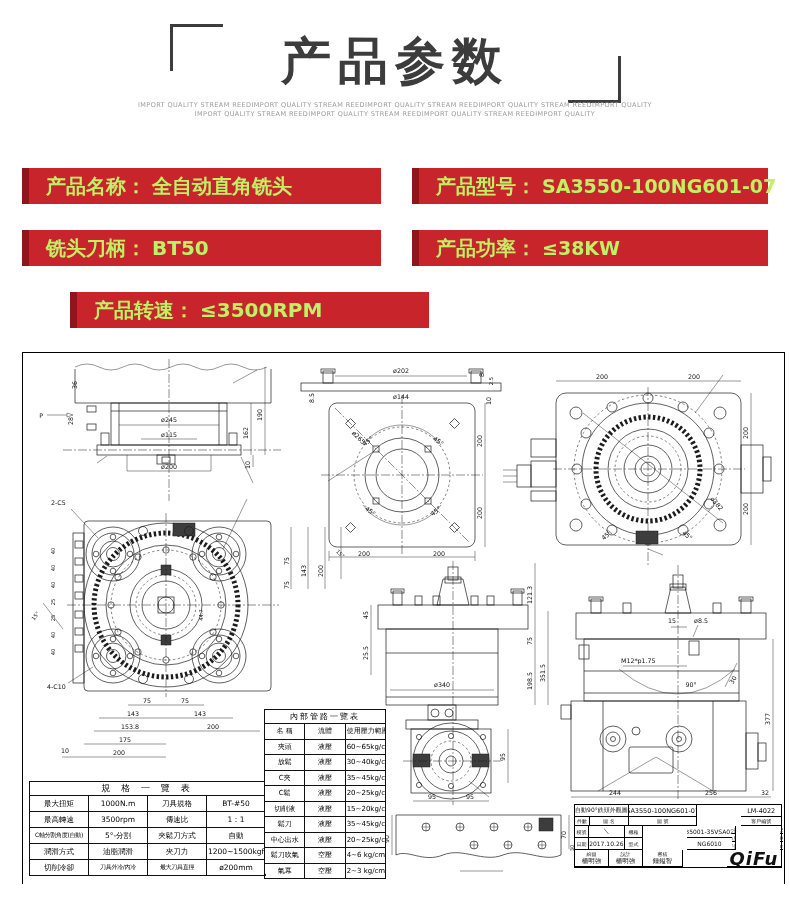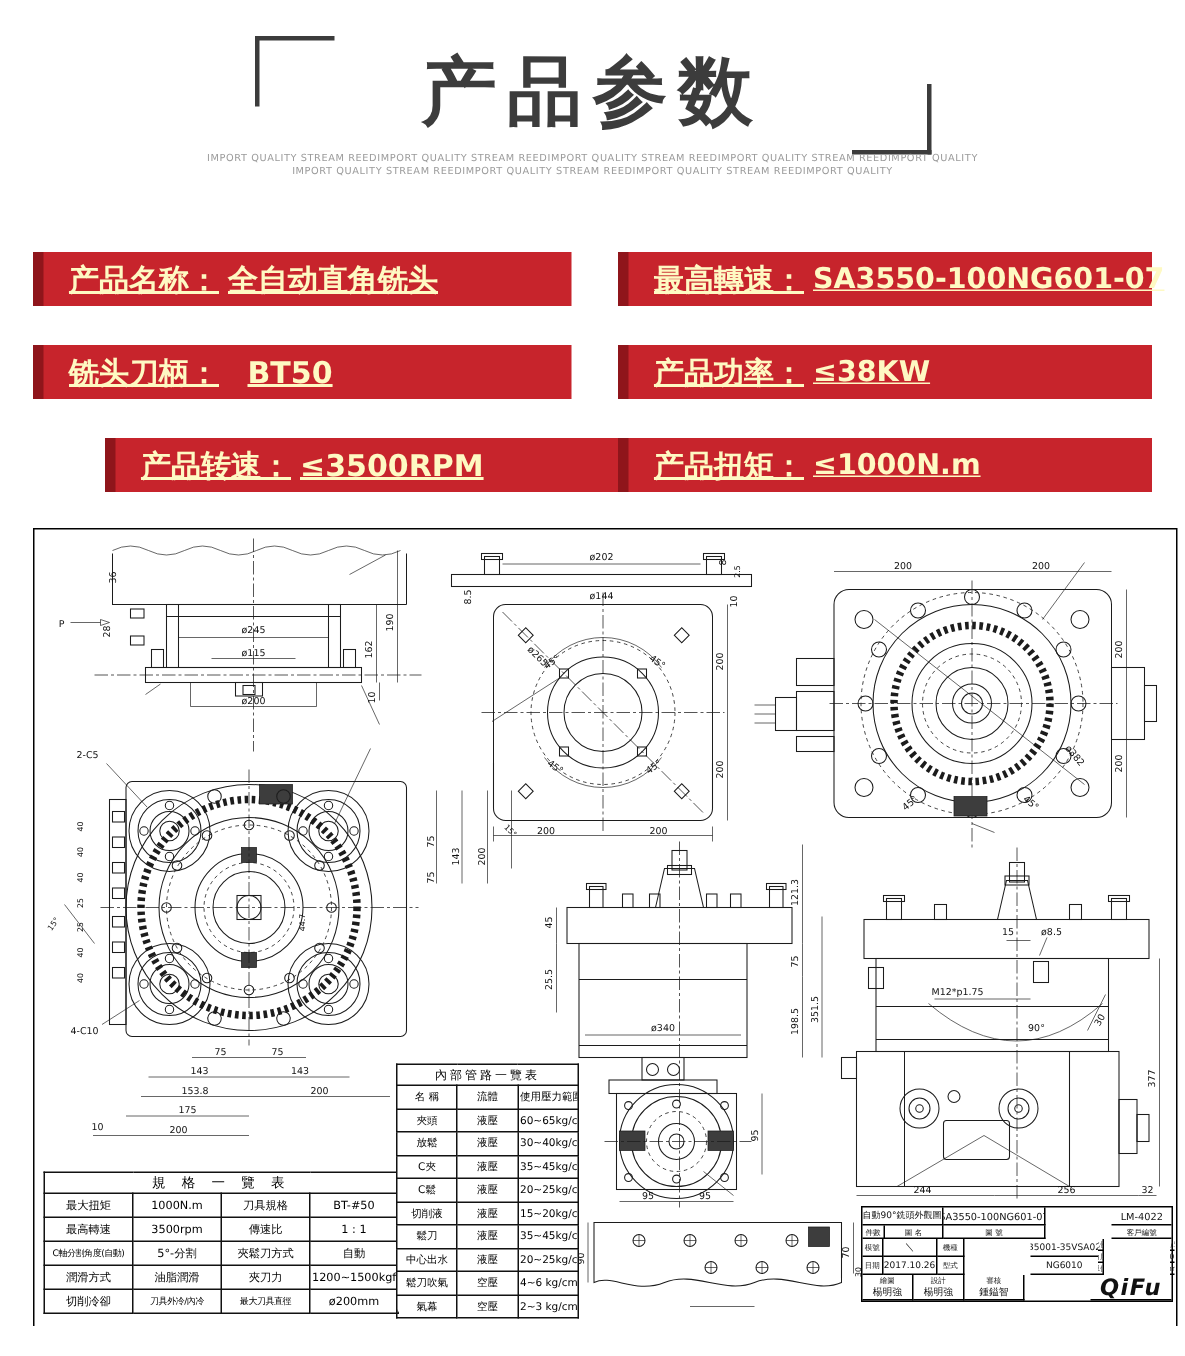--- a/index.html
+++ b/index.html
@@ -8,26 +8,26 @@
   
   .title{position:absolute;left:0;top:28px;width:790px;text-align:center;
          font-size:50px;font-weight:bold;letter-spacing:7px;color:#3c3c3c;margin:0;}
   .bracket{position:absolute;}
   .bracket.tl{left:170px;top:24px;width:50px;height:44px;border-left:3px solid #3c3c3c;border-top:3px solid #3c3c3c;}
   .bracket.br{left:568px;top:56px;width:50px;height:44px;border-right:3px solid #3c3c3c;border-bottom:3px solid #3c3c3c;}
   .tag{position:absolute;left:0;width:790px;text-align:center;color:#9b9b9b;
        font-size:6.5px;letter-spacing:.4px;margin:0;}
   .tag.t1{top:101px;} .tag.t2{top:110px;}
   
-  .banner{position:absolute;height:36px;background:#c7242c;color:#fef9c3;display:flex;
+  .banner{position:absolute;height:36px;background:#c7242c;color:#bef264;display:flex;
           align-items:center;padding-left:24px;box-sizing:border-box;
-          font-size:20px;font-weight:bold;white-space:nowrap;text-decoration:underline;}
+          font-size:20px;font-weight:bold;white-space:nowrap;}
   .banner .fold{position:absolute;left:0;top:0;width:7px;height:36px;background:#8f151b;}
   .b1{left:22px;top:168px;width:359px;} .b2{left:412px;top:168px;width:356px;}
-  .b3{left:22px;top:230px;width:359px;gap:13px;} .b4{left:412px;top:230px;width:356px;}
+  .b3{left:22px;top:230px;width:359px;} .b4{left:412px;top:230px;width:356px;}
   .b5{left:22px;top:292px;width:359px;margin-left:48px;} .b6{left:412px;top:292px;width:356px;}
   .banner .val{margin-left:6px;font-weight:bold;}
   .b2 .val,.b4 .val,.b6 .val{font-size:19px;}
   
   .drawing{position:absolute;left:22px;top:352px;width:763px;height:545px;
            border:1.5px solid #000;box-sizing:border-box;background:#fff;}
   .drawing svg{position:absolute;left:0;top:0;}
   .s{fill:none;stroke:#1c1c1c;stroke-width:.7;}
   .thin{stroke-width:.45;}
   .cl{stroke-dasharray:9 2 2 2;stroke-width:.5;}
@@ -50,62 +50,57 @@
   .pipe .tt{font-size:8px;letter-spacing:2px;height:13px;}
   .pipe td{height:14.5px;}
   
   .tblock{position:absolute;left:551px;top:451px;width:208px;height:64px;border:1.2px solid #000;
           box-sizing:border-box;font-size:6.5px;color:#111;background:#fff;}
   .tb-row{display:flex;width:100%;box-sizing:border-box;}
   .tb-c{border-right:1px solid #000;border-bottom:1px solid #000;box-sizing:border-box;
         display:flex;align-items:center;justify-content:center;overflow:hidden;white-space:nowrap;}
   .tb-c:last-child{border-right:none;margin-left:44px;}
   .lab{font-size:5px;color:#222;}
-  .logo{font-style:italic;font-weight:bold;font-size:15px;letter-spacing:1px;}
+  .logo{font-style:italic;font-weight:bold;font-size:18px;letter-spacing:1px;}
 </style>
 </head>
 <body>
 
 <div class="page">
 
   <div class="bracket tl"></div>
   <div class="bracket br"></div>
   <h1 class="title">产品参数</h1>
   <p class="tag t1">IMPORT QUALITY STREAM REEDIMPORT QUALITY STREAM REEDIMPORT QUALITY STREAM REEDIMPORT QUALITY STREAM REEDIMPORT QUALITY</p>
   <p class="tag t2">IMPORT QUALITY STREAM REEDIMPORT QUALITY STREAM REEDIMPORT QUALITY STREAM REEDIMPORT QUALITY</p>
 
   <div class="banner b1">
     <span class="fold"></span>
     <span>产品名称：</span>
     <span class="val">全自动直角铣头</span>
   </div>
   <div class="banner b2">
     <span class="fold"></span>
-    <span>最高轉速：</span>
+    <span>产品型号：</span>
     <span class="val">SA3550-100NG601-07</span>
   </div>
   <div class="banner b3">
     <span class="fold"></span>
     <span>铣头刀柄：</span>
     <span class="val">BT50</span>
   </div>
   <div class="banner b4">
     <span class="fold"></span>
     <span>产品功率：</span>
     <span class="val">≤38KW</span>
   </div>
   <div class="banner b5">
     <span class="fold"></span>
     <span>产品转速：</span>
     <span class="val">≤3500RPM</span>
-  </div>
-  <div class="banner b6">
-    <span class="fold"></span>
-    <span>产品扭矩：</span>
-    <span class="val">≤1000N.m</span>
   </div>
 
   <div class="drawing">
     <svg width="760" height="542" viewBox="0 0 760 542">
 
       <g class="s">
         <path class="thin" d="M52,14 q12,-6 24,0 t24,0 t24,0 t24,0 t24,0 t24,0 t24,0 t24,0"></path>
         <path d="M52,16 V50 H248 M248,16 V50"></path>
         <rect x="88" y="50" width="116" height="42"></rect>
         <line x1="96" y1="50" x2="96" y2="92"></line>

